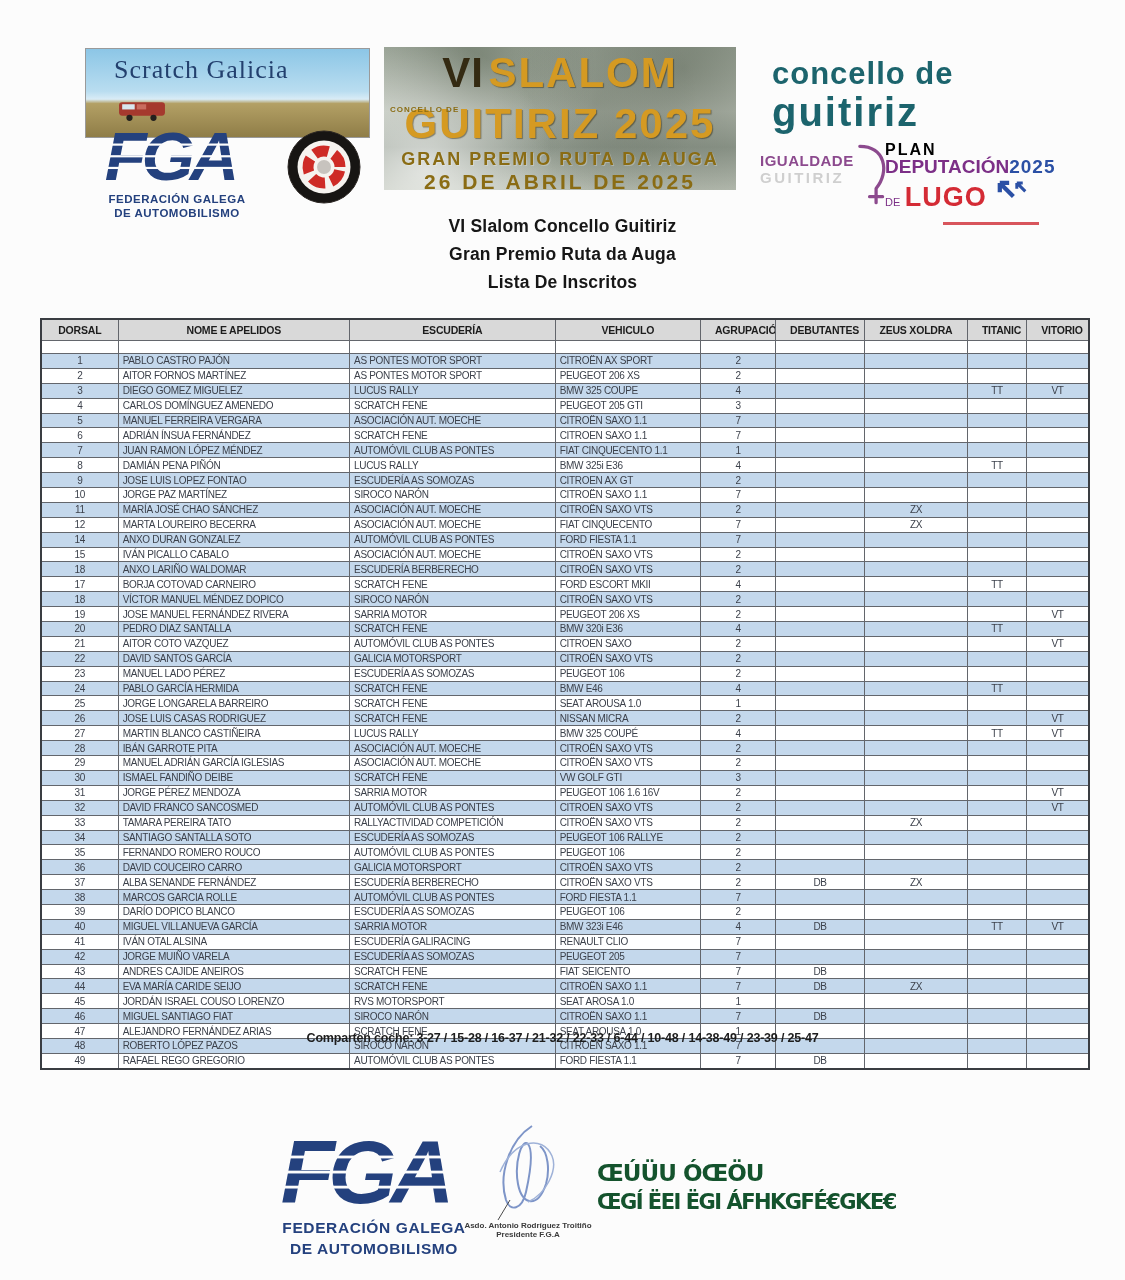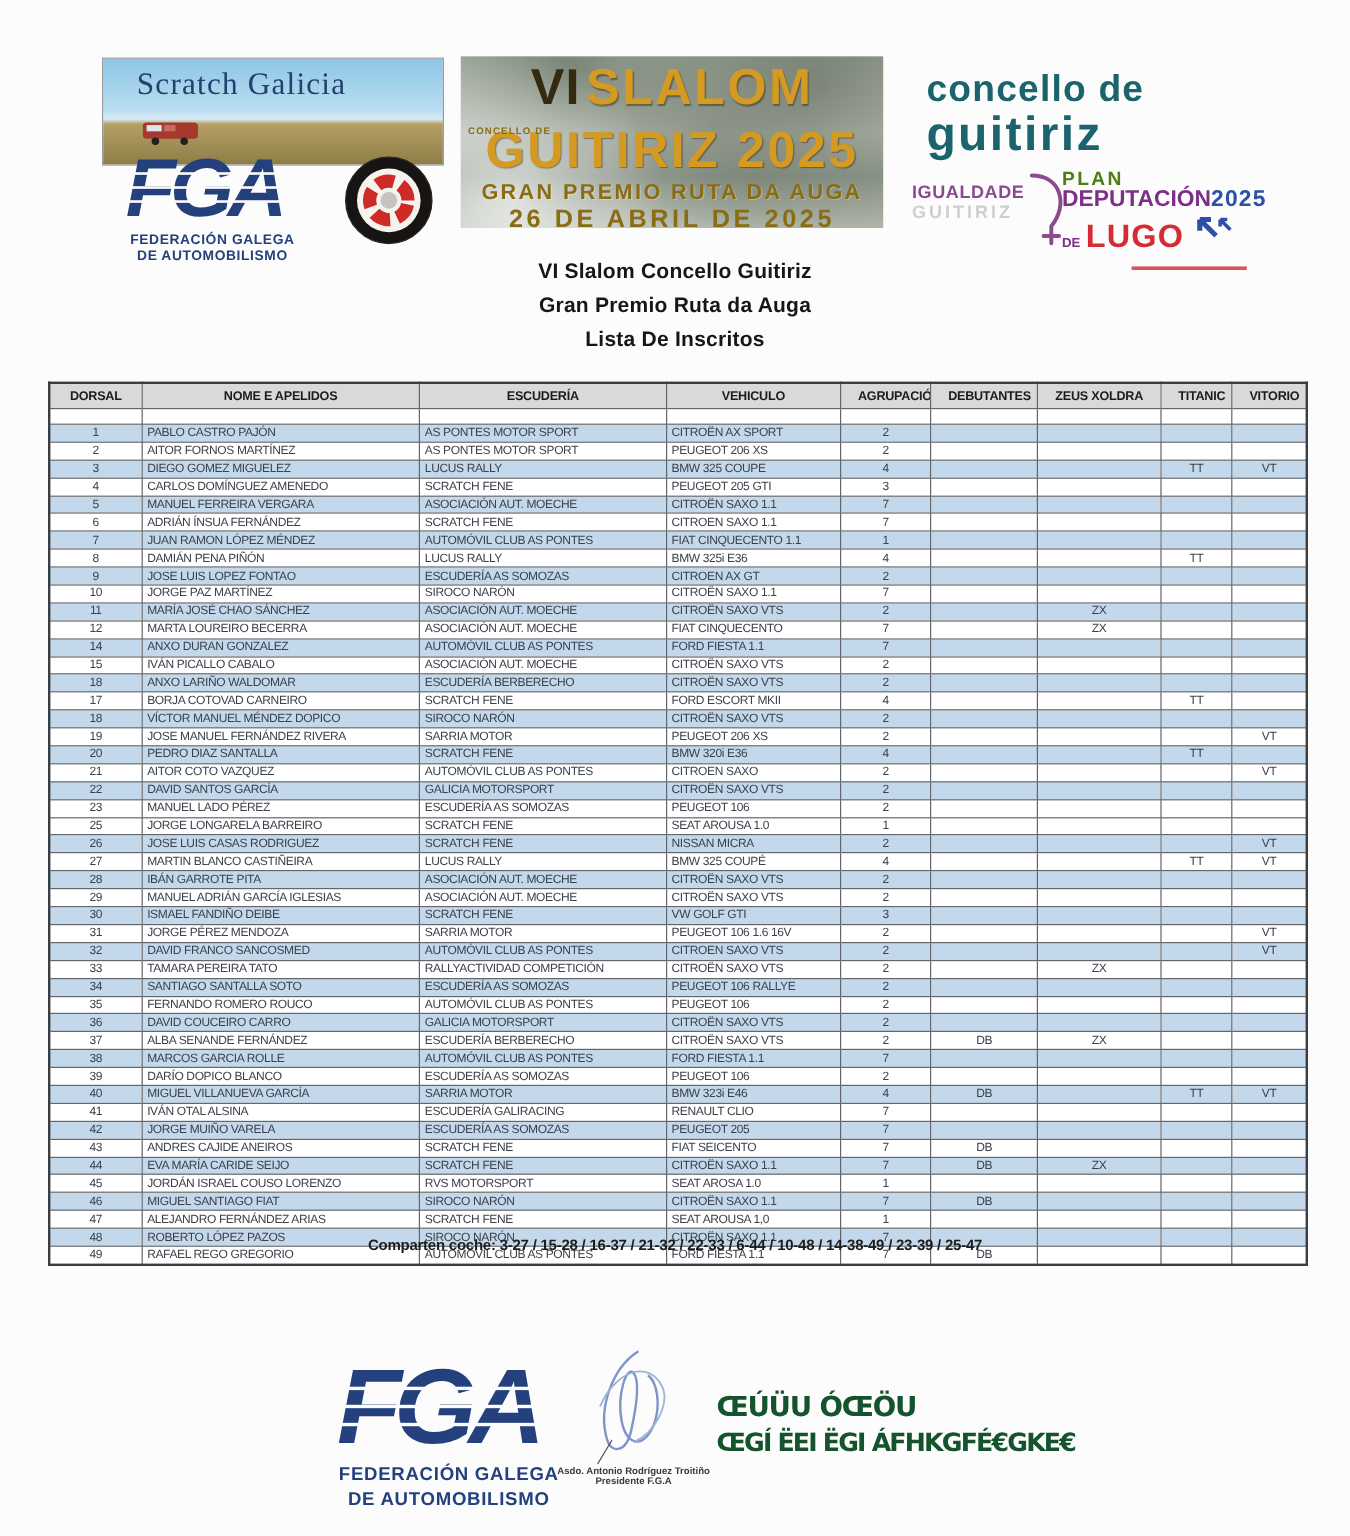--- a/index.html
+++ b/index.html
@@ -49,24 +49,24 @@
   .concello{left:772px;top:56px;width:290px;color:#1c646d;text-align:left;}
   .concello .l1{font-size:31px;letter-spacing:1px;font-weight:600;}
   .concello .l2{font-size:40px;font-weight:bold;letter-spacing:2px;text-transform:lowercase;margin-top:-2px;}
 
   .igualdade{left:760px;top:152px;width:120px;}
   .igualdade .l1{font-size:15px;font-weight:bold;color:#8c4a8e;letter-spacing:.5px;}
   .igualdade .l2{font-size:15px;font-weight:bold;color:#cfcfcf;letter-spacing:2.5px;}
   .venus{left:858px;top:143px;}
 
   .deputacion{left:885px;top:141px;width:235px;line-height:17px;}
-  .dep-plan{font-size:16px;font-weight:bold;color:#4d7c0f;letter-spacing:2px;}
+  .dep-plan{font-size:16px;font-weight:bold;color:#000000;letter-spacing:2px;}
   .dep-name{font-size:19px;font-weight:bold;color:#7c2f87;}
   .dep-year{font-size:19px;font-weight:bold;color:#2b50a5;letter-spacing:1px;}
-  .dep-de{font-size:11px;font-weight:bold;color:#7c2f87;}
+  .dep-de{font-size:11px;font-weight:normal;color:#7c2f87;}
   .dep-lugo{font-size:27px;font-weight:bold;color:#d42b35;letter-spacing:1px;}
   .dep-redline{display:inline-block;width:96px;height:3px;background:#d8555c;margin-left:58px;}
   .dep-arrows{vertical-align:6px;margin-left:2px;}
 
   
   .doc-title{left:0;top:212px;width:1125px;text-align:center;color:#161616;}
   .doc-title div{font-size:17.5px;font-weight:bold;line-height:28px;letter-spacing:.2px;}
 
   
   .entries{left:40px;top:318px;width:1050px;}
@@ -449,20 +449,31 @@
           <td class="c0">23</td>
           <td class="c1">MANUEL LADO PÉREZ</td>
           <td class="c2">ESCUDERÍA AS SOMOZAS</td>
           <td class="c3">PEUGEOT 106</td>
           <td class="c4">2</td>
           <td class="c5"></td>
           <td class="c6"></td>
           <td class="c7"></td>
           <td class="c8"></td>
         </tr>
+        <tr class="shaded">
+          <td class="c0">24</td>
+          <td class="c1">PABLO GARCÍA HERMIDA</td>
+          <td class="c2">SCRATCH FENE</td>
+          <td class="c3">BMW E46</td>
+          <td class="c4">4</td>
+          <td class="c5"></td>
+          <td class="c6"></td>
+          <td class="c7">TT</td>
+          <td class="c8"></td>
+        </tr>
         <tr>
           <td class="c0">25</td>
           <td class="c1">JORGE LONGARELA BARREIRO</td>
           <td class="c2">SCRATCH FENE</td>
           <td class="c3">SEAT AROUSA 1.0</td>
           <td class="c4">1</td>
           <td class="c5"></td>
           <td class="c6"></td>
           <td class="c7"></td>
           <td class="c8"></td>

